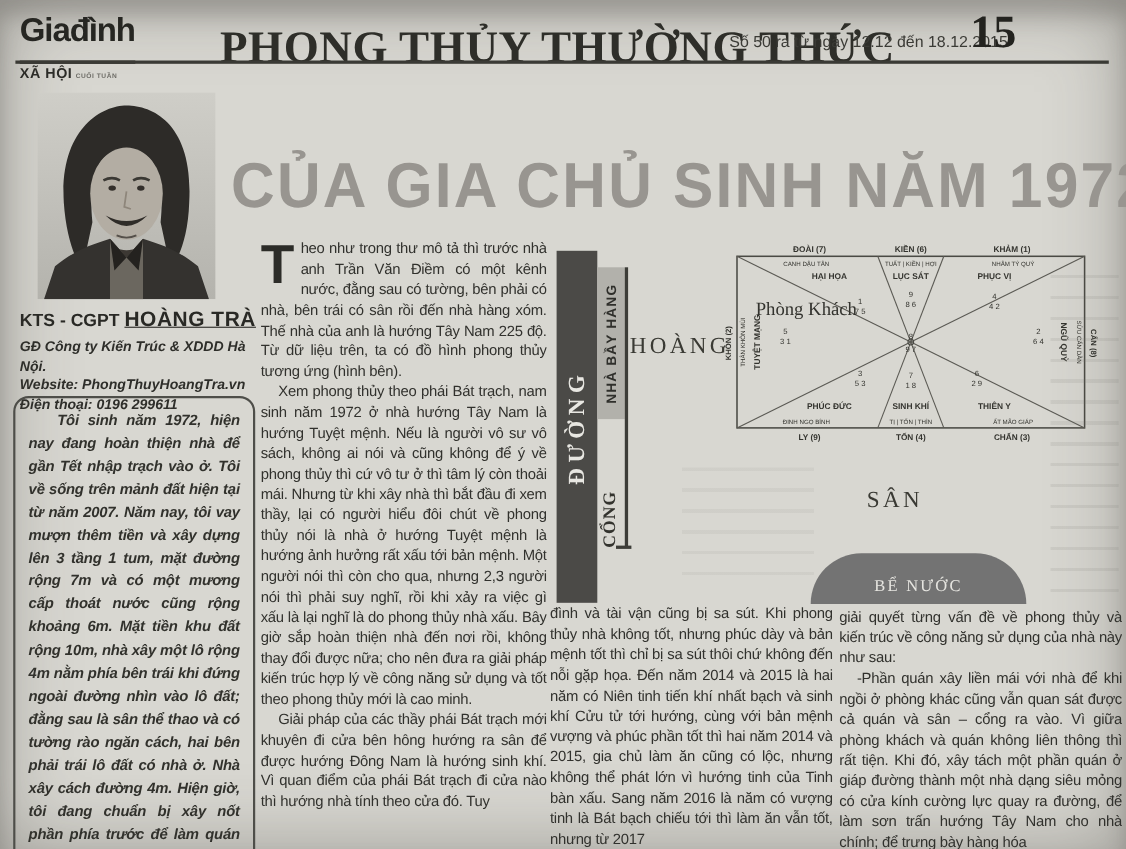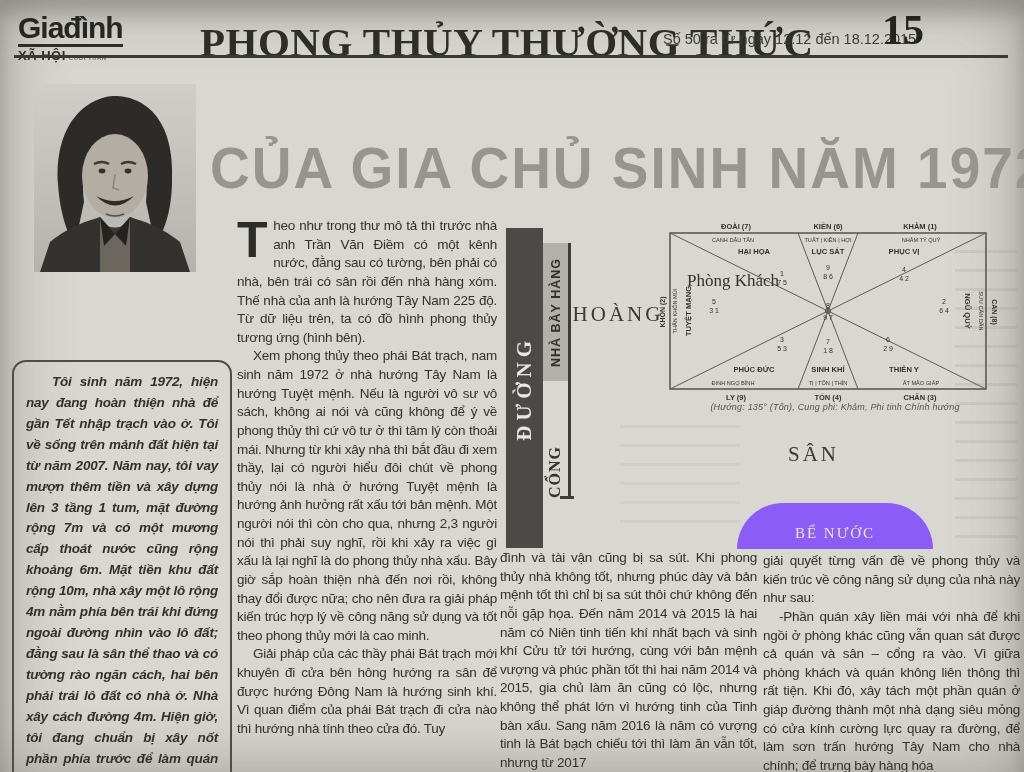--- a/index.html
+++ b/index.html
@@ -5,21 +5,21 @@
   html,body{margin:0;padding:0;}
   body{width:1024px;height:772px;overflow:hidden;background:#8f8e8a;}
   .page{position:relative;width:1024px;height:772px;overflow:hidden;
     background:linear-gradient(105deg,#c9c8c2 0%,#dcdbd5 18%,#d7d6d0 55%,#dedddX7 75%,#cfcec8 100%),#d8d7d1;
     background-color:#d8d7d1;
     font-family:"Liberation Sans","DejaVu Sans",sans-serif;color:#34342f;
     box-shadow:inset 0 0 70px rgba(62,60,55,.38), inset 0 14px 18px rgba(62,60,55,.25);}
   .abs{position:absolute;}
   
   .logo-top{font-weight:800;font-size:30px;letter-spacing:-1px;color:#262622;
-    border-bottom:3px solid #2c2c28;line-height:1;padding-bottom:1px;font-family:"Liberation Sans","DejaVu Sans",sans-serif;}
+    border-bottom:3px solid #2c2c28;line-height:1;padding-bottom:12px;font-family:"Liberation Sans","DejaVu Sans",sans-serif;}
   .logo-row2{display:flex;align-items:baseline;gap:3px;margin-top:1px;}
   .logo-sub{font-weight:800;font-size:13px;color:#2c2c28;letter-spacing:.5px;}
   .logo-tag{font-size:6px;color:#6d6c66;font-weight:700;letter-spacing:.5px;}
   .section-title{font-family:"Liberation Serif","DejaVu Serif",serif;font-weight:700;
     font-size:41px;color:#2e2e29;letter-spacing:.5px;white-space:nowrap;}
   .issue-info{font-size:14.5px;color:#3b3b36;white-space:nowrap;}
   .page-num{font-family:"Liberation Serif","DejaVu Serif",serif;font-weight:700;font-size:42px;color:#23231f;}
   .header-rule{background:#3a3a35;height:2.5px;}
   
   .headline1{font-family:"Liberation Serif","DejaVu Serif",serif;font-weight:700;font-size:36px;
@@ -44,21 +44,21 @@
   .road-bar{background:#4b4a47;display:flex;align-items:center;justify-content:center;}
   .road-label{color:#e8e7e2;font-family:"Liberation Serif","DejaVu Serif",serif;font-weight:700;
     font-size:21px;letter-spacing:5px;}
   .disp-bar{background:#b2b1ab;display:flex;align-items:center;justify-content:center;}
   .disp-label{color:#2f2f2b;font-weight:700;font-size:12.5px;letter-spacing:1px;}
   .disp-rule{background:#3d3d38;}
   .shop-label,.yard-label{font-family:"Liberation Serif","DejaVu Serif",serif;font-size:21px;
     color:#3a3a34;letter-spacing:3px;}
   .gate-label{font-family:"Liberation Serif","DejaVu Serif",serif;font-weight:700;font-size:16px;
     color:#33332e;letter-spacing:1px;}
-  .tank{background:#8b5cf6;border-radius:98px 98px 0 0;display:flex;align-items:flex-end;justify-content:center;}
+  .tank{background:#737373;border-radius:98px 98px 0 0;display:flex;align-items:flex-end;justify-content:center;}
   .tank-label{color:#e6e5e0;font-family:"Liberation Serif","DejaVu Serif",serif;font-size:15px;
     letter-spacing:2px;padding-bottom:7px;}
   .chart-caption{font-size:9px;font-style:italic;color:#54534e;text-align:center;letter-spacing:.2px;}
   
   .ghost{opacity:.12;background:repeating-linear-gradient(180deg,#6e6d66 0 3px,transparent 3px 19px);}
   svg text{fill:#33332e;}
 </style>
 </head>
 <body>
 
@@ -97,20 +97,31 @@
       <path d="M62,112 Q81,122 100,112 Q81,131 62,112 Z" fill="#2f2c28"></path>
       <path d="M72,130 Q81,134 90,130" stroke="#55504a" stroke-width="1.6" fill="none"></path>
       <path d="M70,140 Q81,147 92,140 L90,150 Q81,155 72,150 Z" fill="#3c3833"></path>
       <path d="M6,188 L16,158 C38,140 58,136 66,133 L81,150 L96,133 C104,136 124,140 146,158 L156,188 Z" fill="#34322f"></path>
       <path d="M66,133 L81,150 L96,133 L96,188 L66,188 Z" fill="#6b675f"></path>
       <path d="M66,133 L81,150 L70,162 Z" fill="#24221f"></path>
       <path d="M96,133 L81,150 L92,162 Z" fill="#24221f"></path>
     </svg>
   </div>
 
+  <div class="abs" style="left:18px;top:280px;width:212px;">
+    <div class="author-line1">
+      <span>KTS - CGPT</span>
+      <span class="author-name">HOÀNG TRÀ</span>
+    </div>
+    <div class="author-meta">
+      <div>GĐ Công ty Kiến Trúc &amp; XDDD Hà Nội.</div>
+      <div>Website: PhongThuyHoangTra.vn</div>
+      <div>Điện thoại: 0196 299611</div>
+    </div>
+  </div>
 
   <div class="abs letter-box" style="left:12px;top:360px;width:192px;height:420px;">
     <div class="letter-text">Tôi sinh năm 1972, hiện nay đang hoàn thiện nhà để gần Tết nhập trạch vào ở. Tôi về sống trên mảnh đất hiện tại từ năm 2007. Năm nay, tôi vay mượn thêm tiền và xây dựng lên 3 tầng 1 tum, mặt đường rộng 7m và có một mương cấp thoát nước cũng rộng khoảng 6m. Mặt tiền khu đất rộng 10m, nhà xây một lô rộng 4m nằm phía bên trái khi đứng ngoài đường nhìn vào lô đất; đằng sau là sân thể thao và có tường rào ngăn cách, hai bên phải trái lô đất có nhà ở. Nhà xây cách đường 4m. Hiện giờ, tôi đang chuẩn bị xây nốt phần phía trước để làm quán bán hàng, sân. Bên hông nhà, tôi dự định mở quán bán café – nước ngọt – bia... Trước đây cuộc</div>
   </div>
 
   <div class="abs bodycol" style="left:237px;top:217px;width:260px;height:555px;">
     <p><span class="dropcap">T</span><span>heo như trong thư mô tả thì trước nhà anh Trần Văn Điềm có một kênh nước, đằng sau có tường, bên phải có nhà, bên trái có sân rồi đến nhà hàng xóm. Thế nhà của anh là hướng Tây Nam 225 độ. Từ dữ liệu trên, ta có đồ hình phong thủy tương ứng (hình bên).</span></p>
     <p class="ind">Xem phong thủy theo phái Bát trạch, nam sinh năm 1972 ở nhà hướng Tây Nam là hướng Tuyệt mệnh. Nếu là người vô sư vô sách, không ai nói và cũng không để ý về phong thủy thì cứ vô tư ở thì tâm lý còn thoải mái. Nhưng từ khi xây nhà thì bắt đầu đi xem thầy, lại có người hiểu đôi chút về phong thủy nói là nhà ở hướng Tuyệt mệnh là hướng ảnh hưởng rất xấu tới bản mệnh. Một người nói thì còn cho qua, nhưng 2,3 người nói thì phải suy nghĩ, rồi khi xảy ra việc gì xấu là lại nghĩ là do phong thủy nhà xấu. Bây giờ sắp hoàn thiện nhà đến nơi rồi, không thay đổi được nữa; cho nên đưa ra giải pháp kiến trúc hợp lý về công năng sử dụng và tốt theo phong thủy mới là cao minh.</p>
     <p class="ind">Giải pháp của các thầy phái Bát trạch mới khuyên đi cửa bên hông hướng ra sân để được hướng Đông Nam là hướng sinh khí. Vì quan điểm của phái Bát trạch đi cửa nào thì hướng nhà tính theo cửa đó. Tuy</p>
   </div>
@@ -193,21 +204,20 @@
         <text x="170" y="133" text-anchor="middle">1 8</text>
         <text x="230" y="122" text-anchor="middle">6</text>
         <text x="230" y="131" text-anchor="middle">2 9</text>
         <text x="170" y="88" text-anchor="middle">8</text>
         <text x="170" y="100" text-anchor="middle">9 7</text>
       </g>
 
       <text x="75" y="66" font-size="17" font-family="Liberation Serif, DejaVu Serif, serif" fill="#2f2f2a" text-anchor="middle">Phòng Khách</text>
     </svg>
 
-    <div class="abs chart-caption" style="left:170px;top:188px;width:330px;">(Hướng: 135° (Tốn), Cung phi: Khảm, Phi tinh Chính hướng</div>
 
     <div class="abs yard-label" style="left:288px;top:228px;">SÂN</div>
 
     <div class="abs tank" style="left:237px;top:289px;width:196px;height:46px;">
       <div class="tank-label">BỂ NƯỚC</div>
     </div>
   </div>
 
   <div class="abs bodycol" style="left:500px;top:549px;width:257px;height:223px;">
     <p>đình và tài vận cũng bị sa sút. Khi phong thủy nhà không tốt, nhưng phúc dày và bản mệnh tốt thì chỉ bị sa sút thôi chứ không đến nỗi gặp họa. Đến năm 2014 và 2015 là hai năm có Niên tinh tiến khí nhất bạch và sinh khí Cửu tử tới hướng, cùng với bản mệnh vượng và phúc phần tốt thì hai năm 2014 và 2015, gia chủ làm ăn cũng có lộc, nhưng không thể phát lớn vì hướng tinh của Tinh bàn xấu. Sang năm 2016 là năm có vượng tinh là Bát bạch chiếu tới thì làm ăn vẫn tốt, nhưng từ 2017</p>

